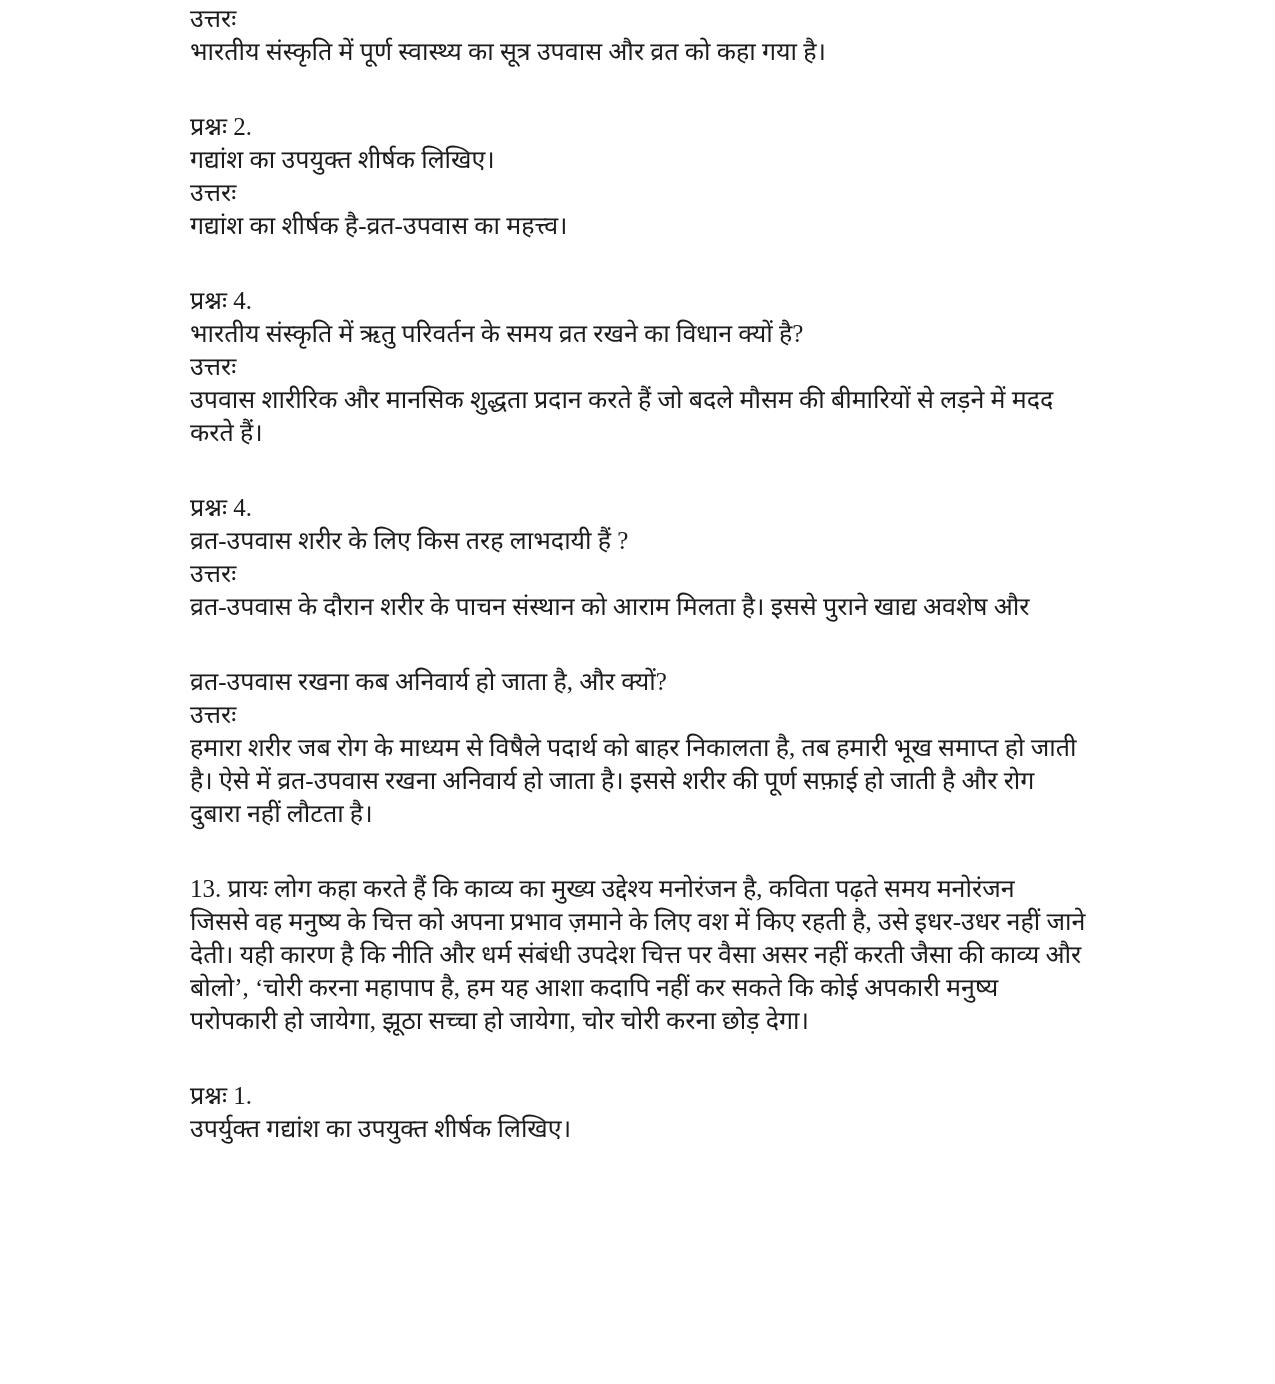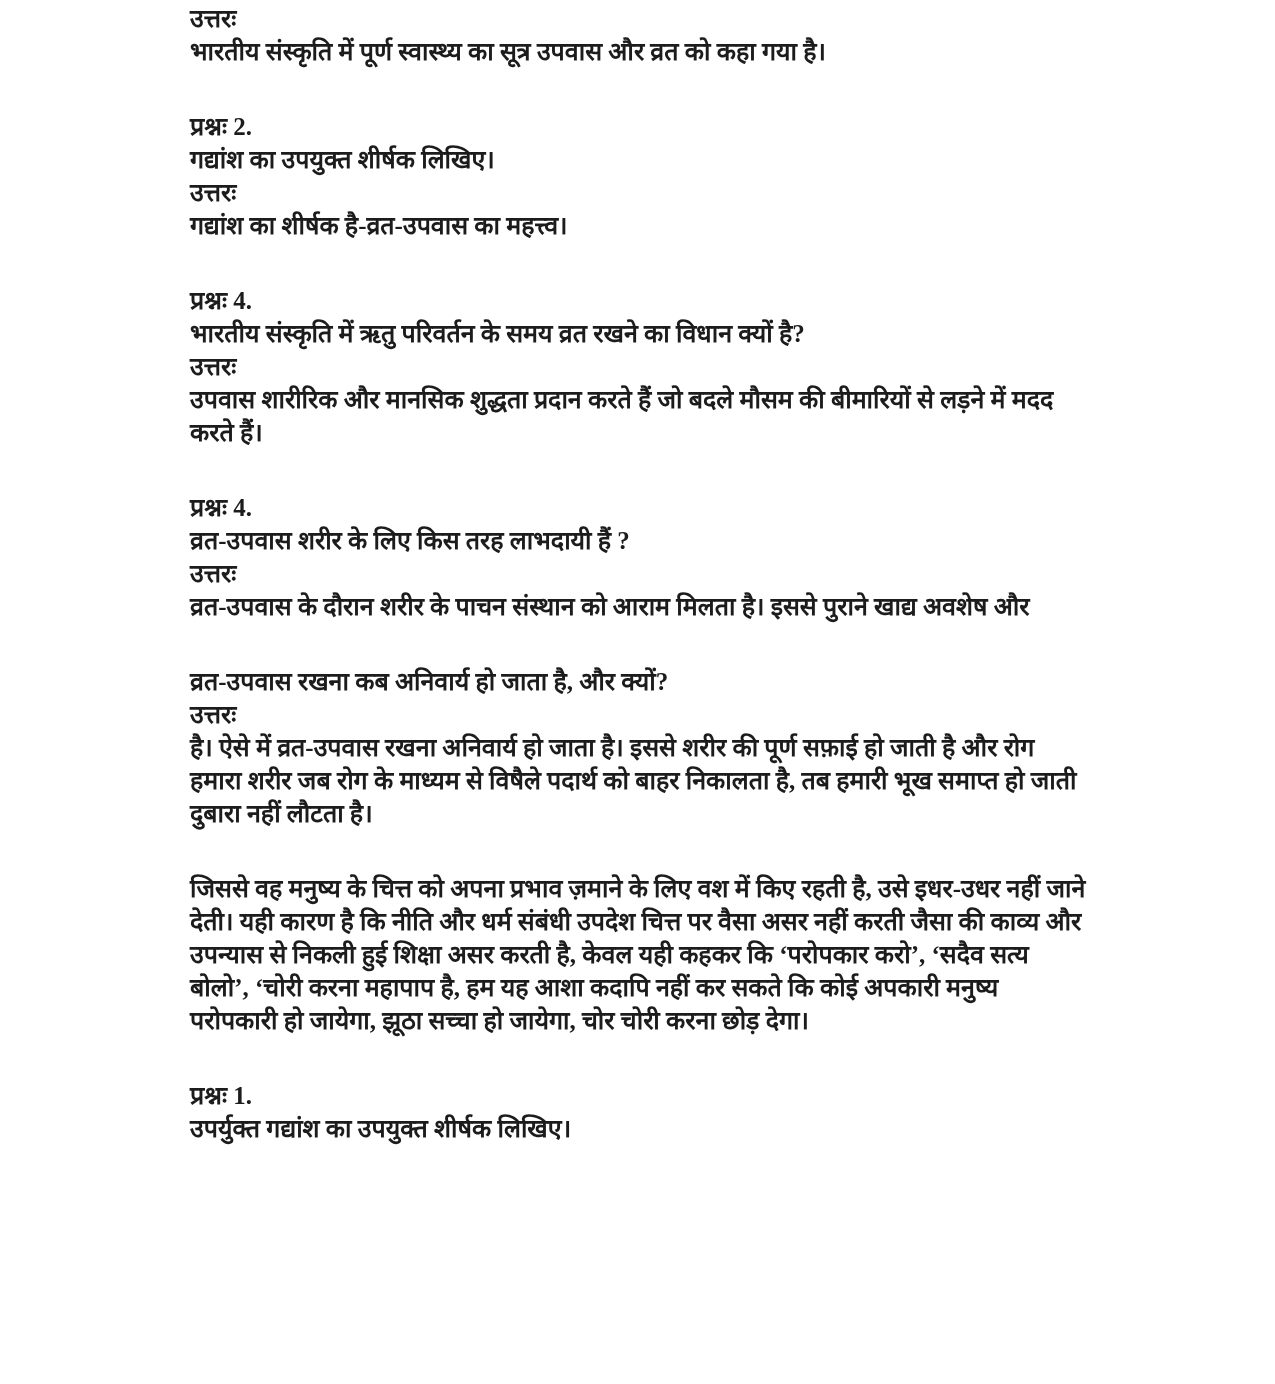--- a/index.html
+++ b/index.html
@@ -12,21 +12,21 @@
     height: 1384px;
     overflow: hidden;
   }
   .doc {
     box-sizing: border-box;
     padding: 2px 108px 0 190px;
     font-family: "Liberation Serif", "DejaVu Serif", serif;
     font-size: 25px;
     line-height: 33px;
     color: #1c1c1c;
-    font-weight: 700;
+    font-weight: 400;
   }
   .block {
     margin: 0 0 42px 0;
   }
   .line {
     white-space: nowrap;
   }
 </style>
 </head>
 <body>
@@ -56,29 +56,29 @@
   <section class="block">
     <div class="line">प्रश्नः 4.</div>
     <div class="line">व्रत-उपवास शरीर के लिए किस तरह लाभदायी हैं ?</div>
     <div class="line">उत्तरः</div>
     <div class="line">व्रत-उपवास के दौरान शरीर के पाचन संस्थान को आराम मिलता है। इससे पुराने खाद्य अवशेष और</div>
   </section>
 
   <section class="block">
     <div class="line">व्रत-उपवास रखना कब अनिवार्य हो जाता है, और क्यों?</div>
     <div class="line">उत्तरः</div>
+    <div class="line">हमारा शरीर जब रोग के माध्यम से विषैले पदार्थ को बाहर निकालता है, तब हमारी भूख समाप्त हो जाती</div>
     <div class="line">है। ऐसे में व्रत-उपवास रखना अनिवार्य हो जाता है। इससे शरीर की पूर्ण सफ़ाई हो जाती है और रोग</div>
-    <div class="line">हमारा शरीर जब रोग के माध्यम से विषैले पदार्थ को बाहर निकालता है, तब हमारी भूख समाप्त हो जाती</div>
     <div class="line">दुबारा नहीं लौटता है।</div>
   </section>
 
   <section class="block">
+    <div class="line">13. प्रायः लोग कहा करते हैं कि काव्य का मुख्य उद्देश्य मनोरंजन है, कविता पढ़ते समय मनोरंजन</div>
     <div class="line">जिससे वह मनुष्य के चित्त को अपना प्रभाव ज़माने के लिए वश में किए रहती है, उसे इधर-उधर नहीं जाने</div>
     <div class="line">देती। यही कारण है कि नीति और धर्म संबंधी उपदेश चित्त पर वैसा असर नहीं करती जैसा की काव्य और</div>
-    <div class="line">उपन्यास से निकली हुई शिक्षा असर करती है, केवल यही कहकर कि ‘परोपकार करो’, ‘सदैव सत्य</div>
     <div class="line">बोलो’, ‘चोरी करना महापाप है, हम यह आशा कदापि नहीं कर सकते कि कोई अपकारी मनुष्य</div>
     <div class="line">परोपकारी हो जायेगा, झूठा सच्चा हो जायेगा, चोर चोरी करना छोड़ देगा।</div>
   </section>
 
   <section class="block">
     <div class="line">प्रश्नः 1.</div>
     <div class="line">उपर्युक्त गद्यांश का उपयुक्त शीर्षक लिखिए।</div>
   </section>
 
 </main>

